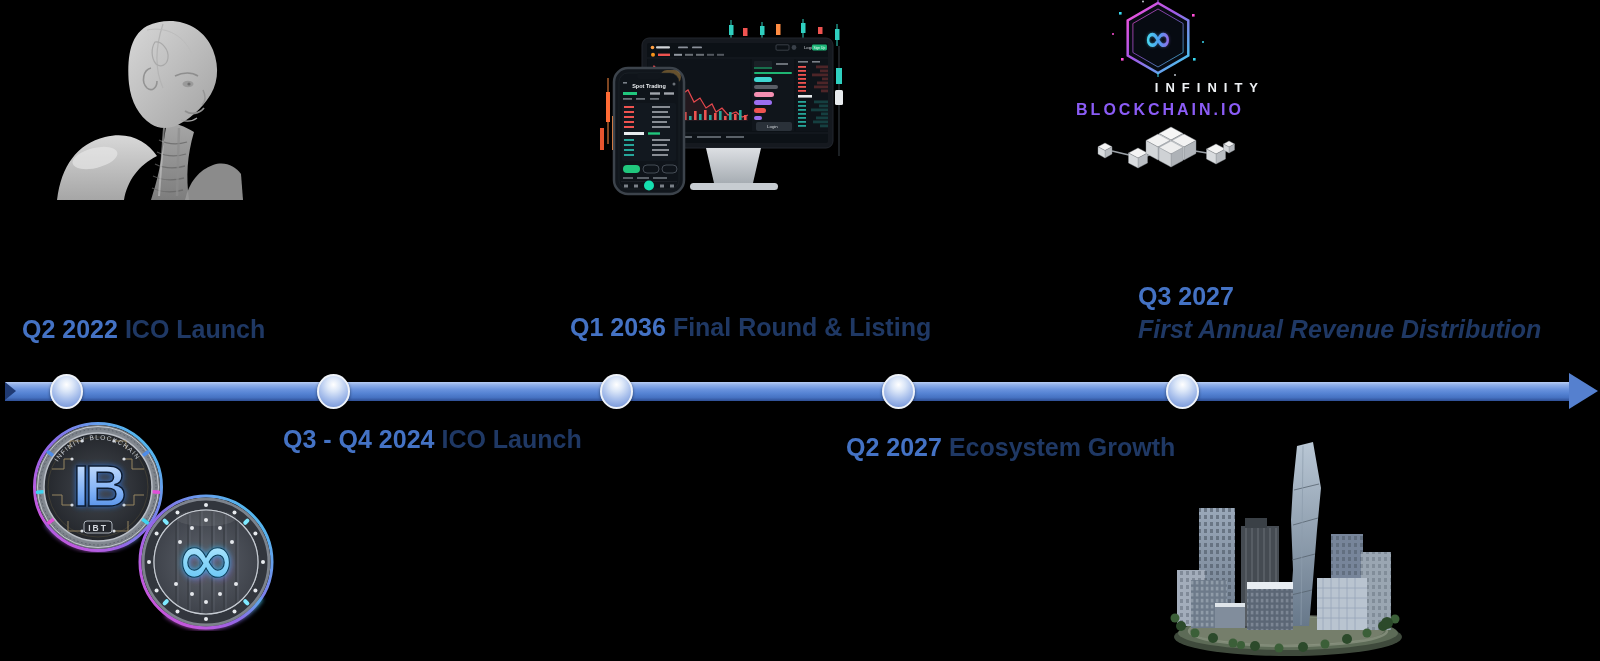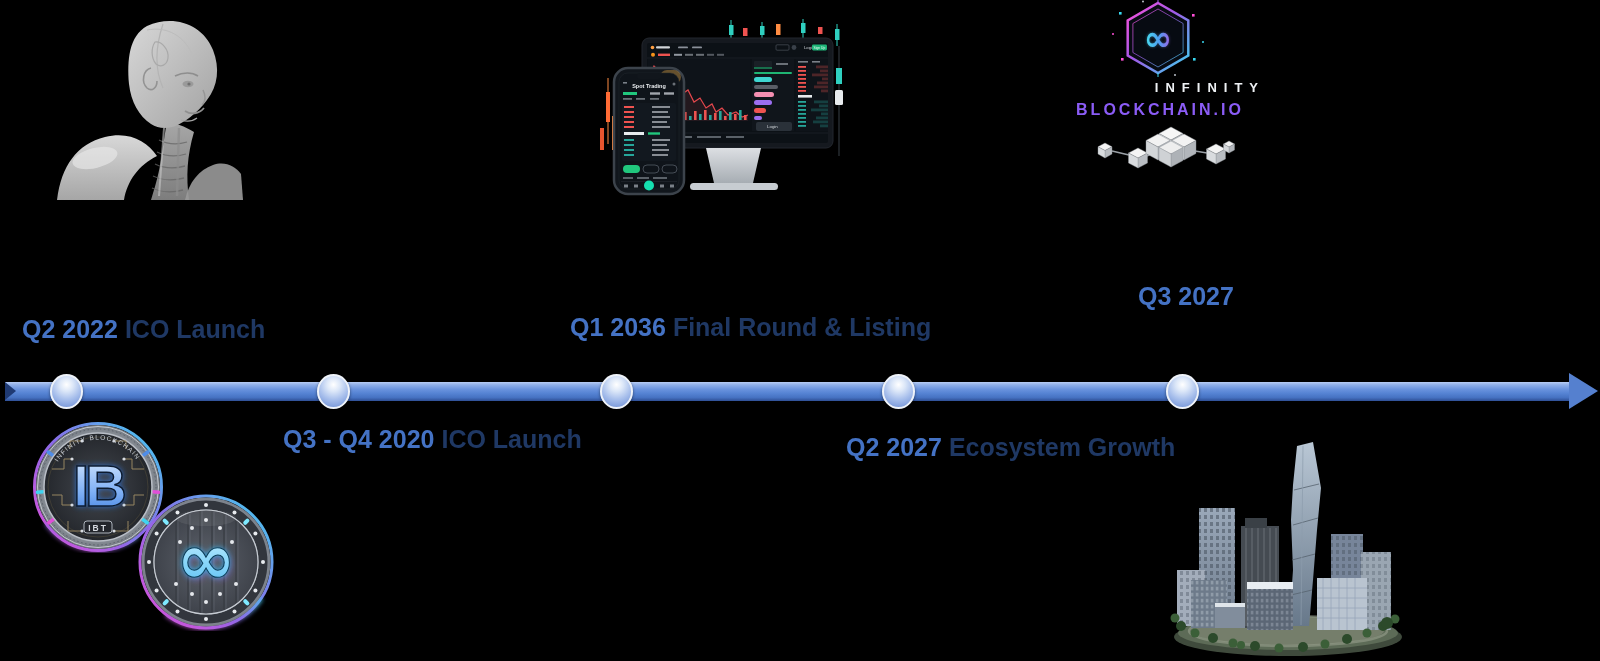--- a/index.html
+++ b/index.html
@@ -37,33 +37,34 @@
 <div class="tl-dot" style="left:317px"></div>
 <div class="tl-dot" style="left:600px"></div>
 <div class="tl-dot" style="left:882px"></div>
 <div class="tl-dot" style="left:1166px"></div>
 
 <div class="ms-label" style="left:22px;top:313px;">
   <span class="ms-q">Q2 2022</span>
   <span class="ms-t">ICO Launch</span>
 </div>
 <div class="ms-label" style="left:283px;top:423px;">
-  <span class="ms-q">Q3 - Q4 2020</span>
+  <span class="ms-q">Q3 - Q4 2024</span>
   <span class="ms-t">ICO Launch</span>
 </div>
 <div class="ms-label" style="left:570px;top:311px;">
   <span class="ms-q">Q1 2036</span>
   <span class="ms-t">Final Round &amp; Listing</span>
 </div>
 <div class="ms-label" style="left:846px;top:431px;">
   <span class="ms-q">Q2 2027</span>
   <span class="ms-t">Ecosystem Growth</span>
 </div>
 <div class="ms-label" style="left:1138px;top:280px;">
   <span class="ms-q">Q3 2027</span><br>
+  <span class="ms-t it">First Annual Revenue Distribution</span>
 </div>
 
 <svg class="abs" style="left:55px;top:8px" width="200" height="192" viewBox="0 0 200 192">
   <defs>
     <linearGradient id="rHead" x1="0" y1="0" x2="1" y2="1">
       <stop offset="0" stop-color="#d8d8d8"></stop>
         <stop offset="1" stop-color="#a2a2a2"></stop>
     </linearGradient>
     <linearGradient id="rNeck" x1="0" y1="0" x2="0" y2="1">
       <stop offset="0" stop-color="#a8a8a8"></stop>

